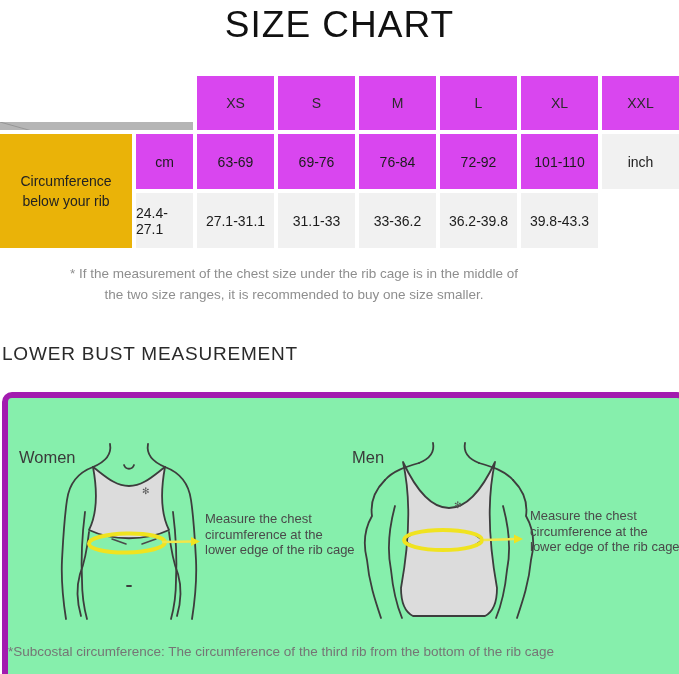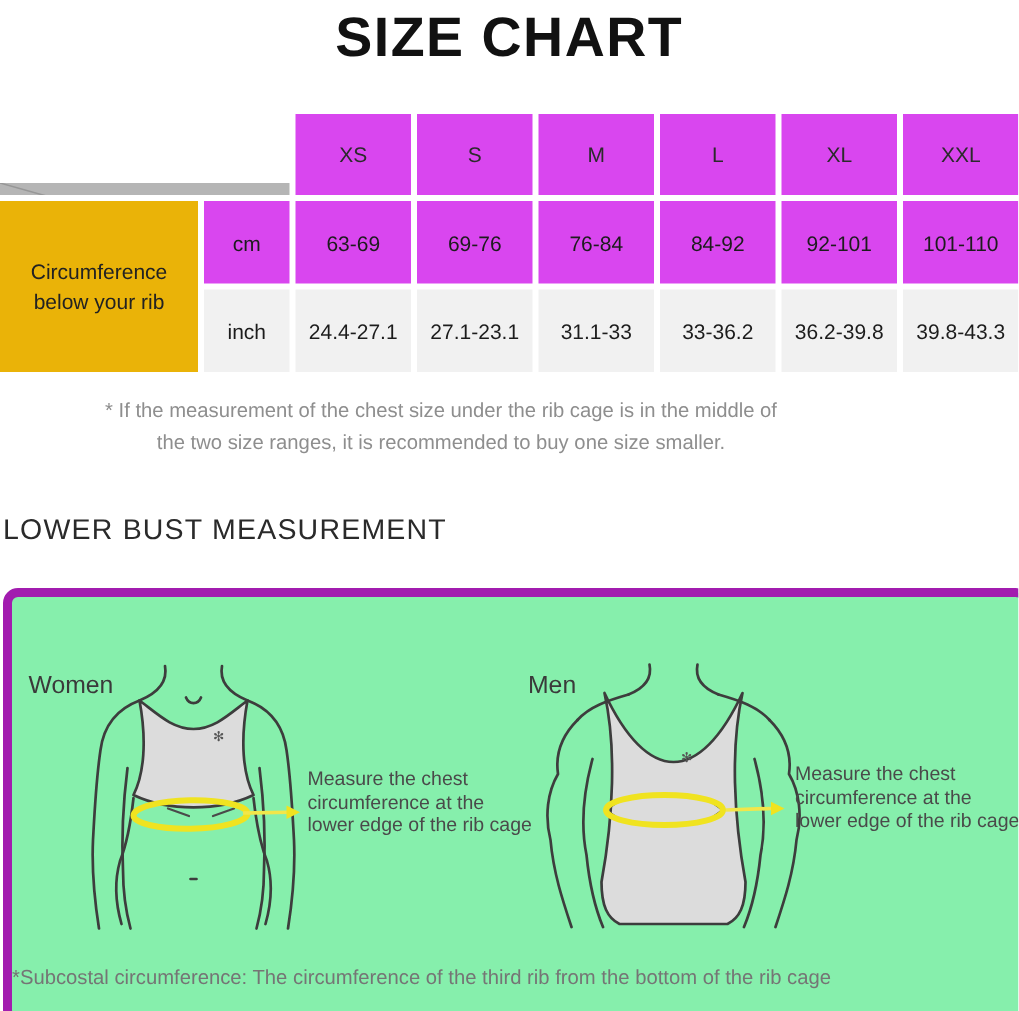--- a/index.html
+++ b/index.html
@@ -1,21 +1,21 @@
 <!DOCTYPE html>
 <html><head>
 <meta charset="utf-8">
 <style>
   html,body{margin:0;padding:0;background:#fff;}
   .page{position:relative;width:679px;height:674px;background:#fff;overflow:hidden;
         font-family:"Liberation Sans","DejaVu Sans",sans-serif;color:#1c1c1c;}
 
   
   .title{position:absolute;top:4px;left:0;width:679px;text-align:center;
-         font-size:37px;font-weight:700;letter-spacing:1px;color:#111;}
+         font-size:37px;font-weight:400;letter-spacing:1px;color:#111;}
 
   
   .size-table{position:absolute;top:76px;left:0;width:679px;display:grid;
               grid-template-columns:132px 57px repeat(6,1fr);
               grid-template-rows:54px 55px 55px;gap:4px;background:#fff;}
   .cell{display:flex;align-items:center;justify-content:center;font-size:14px;}
   .hdr{background:#d946ef;color:#2b2b2b;}
   .corner{grid-column:1/3;grid-row:1;background:#b5b5b5;position:relative;overflow:hidden;margin-top:46px;}
   .corner svg{position:absolute;left:0;top:0;}
   .corner .lbl-top{position:absolute;top:9px;right:9px;font-size:13.5px;color:#2b2b2b;}
@@ -77,27 +77,26 @@
     <div class="cell hdr">L</div>
     <div class="cell hdr">XL</div>
     <div class="cell hdr">XXL</div>
 
     <div class="cell rowlabel">Circumference below your rib</div>
 
     <div class="cell r-cm">cm</div>
     <div class="cell r-cm">63-69</div>
     <div class="cell r-cm">69-76</div>
     <div class="cell r-cm">76-84</div>
-    <div class="cell r-cm">84-92</div>
-    <div class="cell r-cm">92-101</div>
+    <div class="cell r-cm">72-92</div>
     <div class="cell r-cm">101-110</div>
 
     <div class="cell r-in">inch</div>
     <div class="cell r-in">24.4-27.1</div>
-    <div class="cell r-in">27.1-23.1</div>
+    <div class="cell r-in">27.1-31.1</div>
     <div class="cell r-in">31.1-33</div>
     <div class="cell r-in">33-36.2</div>
     <div class="cell r-in">36.2-39.8</div>
     <div class="cell r-in">39.8-43.3</div>
   </div>
 
   <div class="note">
     <div>* If the measurement of the chest size under the rib cage is in the middle of</div>
     <div>the two size ranges, it is recommended to buy one size smaller.</div>
   </div>

